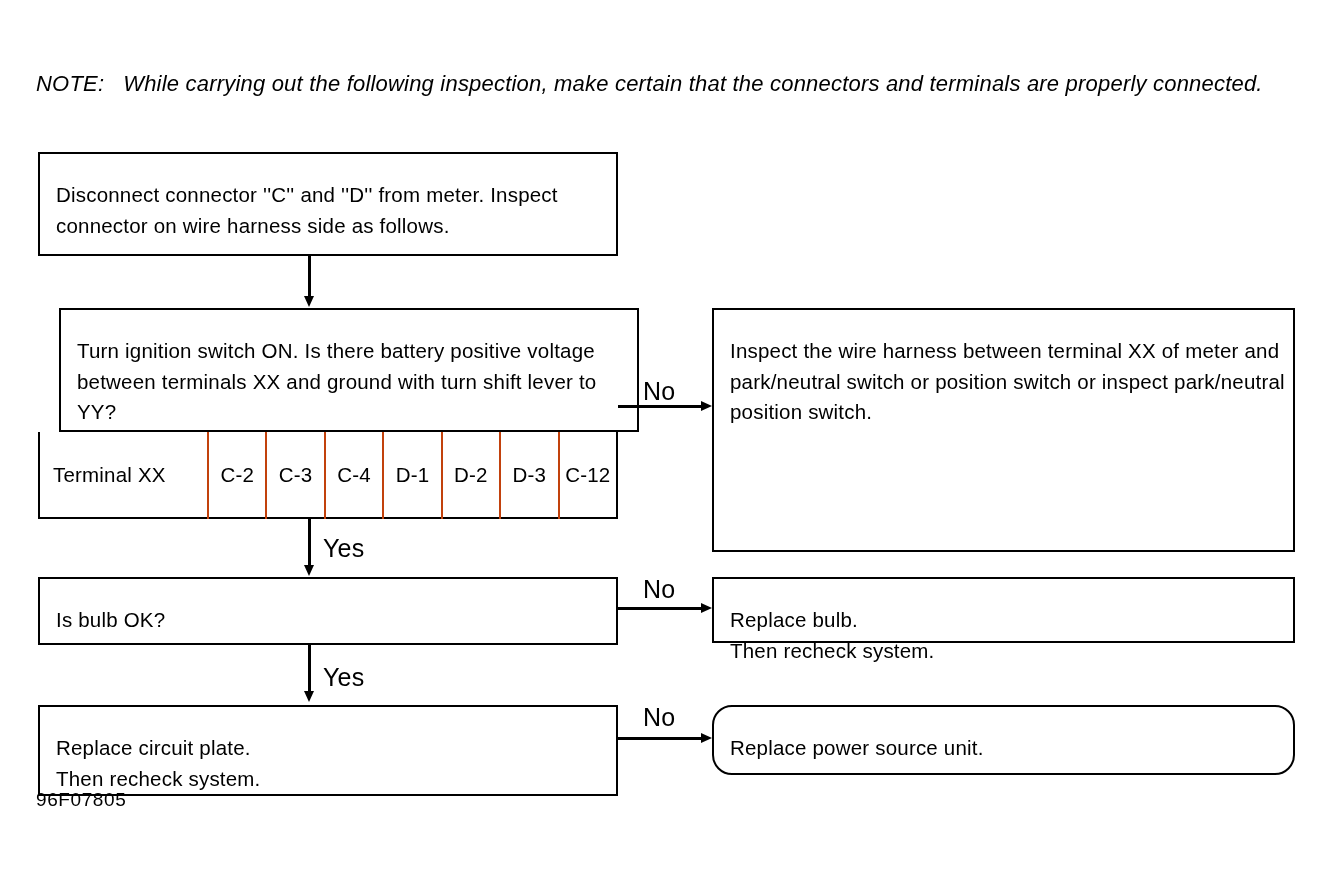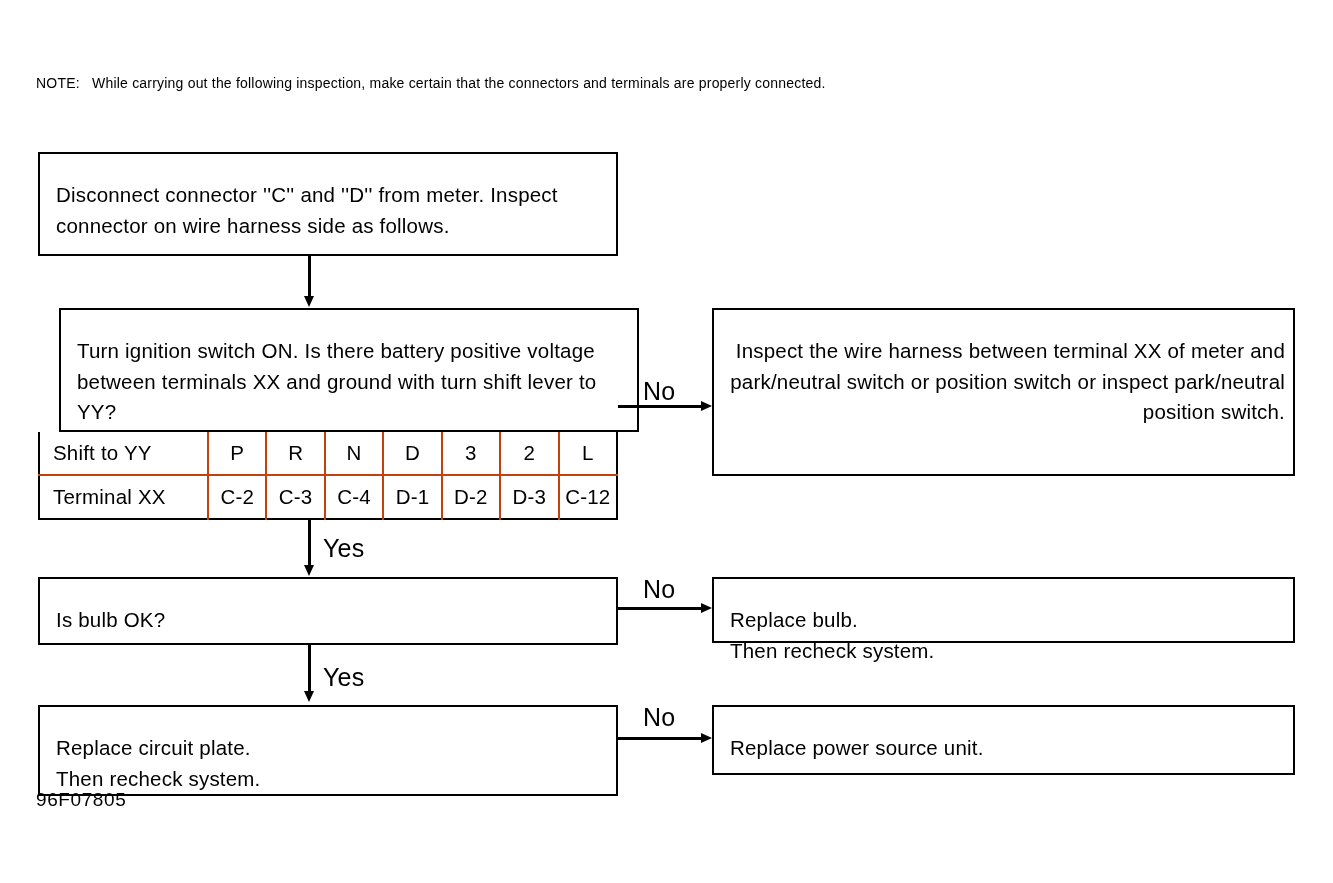--- a/index.html
+++ b/index.html
@@ -19,24 +19,25 @@
     background: #ffffff;
     overflow: hidden;
   }
 
   
   .note {
     position: absolute;
     left: 36px;
     top: 68px;
     width: 1262px;
-    font-size: 14px;
+    font-size: 22px;
     line-height: 31px;
     letter-spacing: 0.2px;
     white-space: pre-wrap;
+    font-style: italic;
   }
   .note .note-label {
     letter-spacing: 0.2px;
   }
 
   
   .box {
     position: absolute;
     border: 2.5px solid #000000;
     box-sizing: border-box;
@@ -49,25 +50,25 @@
     right: 8px;
     font-size: 20.5px;
     line-height: 30.5px;
     letter-spacing: 0.2px;
     white-space: pre-wrap;
   }
 
   
   #box-disconnect   { left: 38px;  top: 152px; width: 580px;  height: 104px; }
   #box-question     { left: 38px;  top: 308px; width: 580px;  height: 124px; margin-left: 21px; }
-  #box-harness      { left: 712px; top: 308px; width: 583px;  height: 168px; text-align: right; }
+  #box-harness      { left: 712px; top: 308px; width: 583px;  height: 244px; }
   #box-bulb         { left: 38px;  top: 577px; width: 580px;  height: 68px;  }
   #box-replace-bulb { left: 712px; top: 577px; width: 583px;  height: 66px;  }
   #box-circuit      { left: 38px;  top: 705px; width: 580px;  height: 91px;  }
-  #box-power        { left: 712px; top: 705px; width: 583px;  height: 70px;  }
+  #box-power        { left: 712px; top: 705px; width: 583px;  height: 70px; border-radius: 20px;  }
 
   
   #shift-table {
     position: absolute;
     left: 38px;
     top: 432px;
     width: 580px;
     height: 87px;
     border: 2.5px solid #000000;
     border-top: none;
@@ -152,30 +153,20 @@
 
   <div class="vline" style="left:308px; top:256px; height:42px;"></div>
   <div class="arrow-down" style="left:303.5px; top:296px;"></div>
 
   <div class="box" id="box-question">
     <div class="box-text">Turn ignition switch ON. Is there battery positive voltage between terminals XX and ground with turn shift lever to YY?</div>
   </div>
 
   <table id="shift-table">
     <tbody>
-      <tr>
-        <td class="rowhead">Shift to YY</td>
-        <td>P</td>
-        <td>R</td>
-        <td>N</td>
-        <td>D</td>
-        <td>3</td>
-        <td>2</td>
-        <td>L</td>
-      </tr>
       <tr>
         <td class="rowhead">Terminal XX</td>
         <td>C-2</td>
         <td>C-3</td>
         <td>C-4</td>
         <td>D-1</td>
         <td>D-2</td>
         <td>D-3</td>
         <td>C-12</td>
       </tr>

